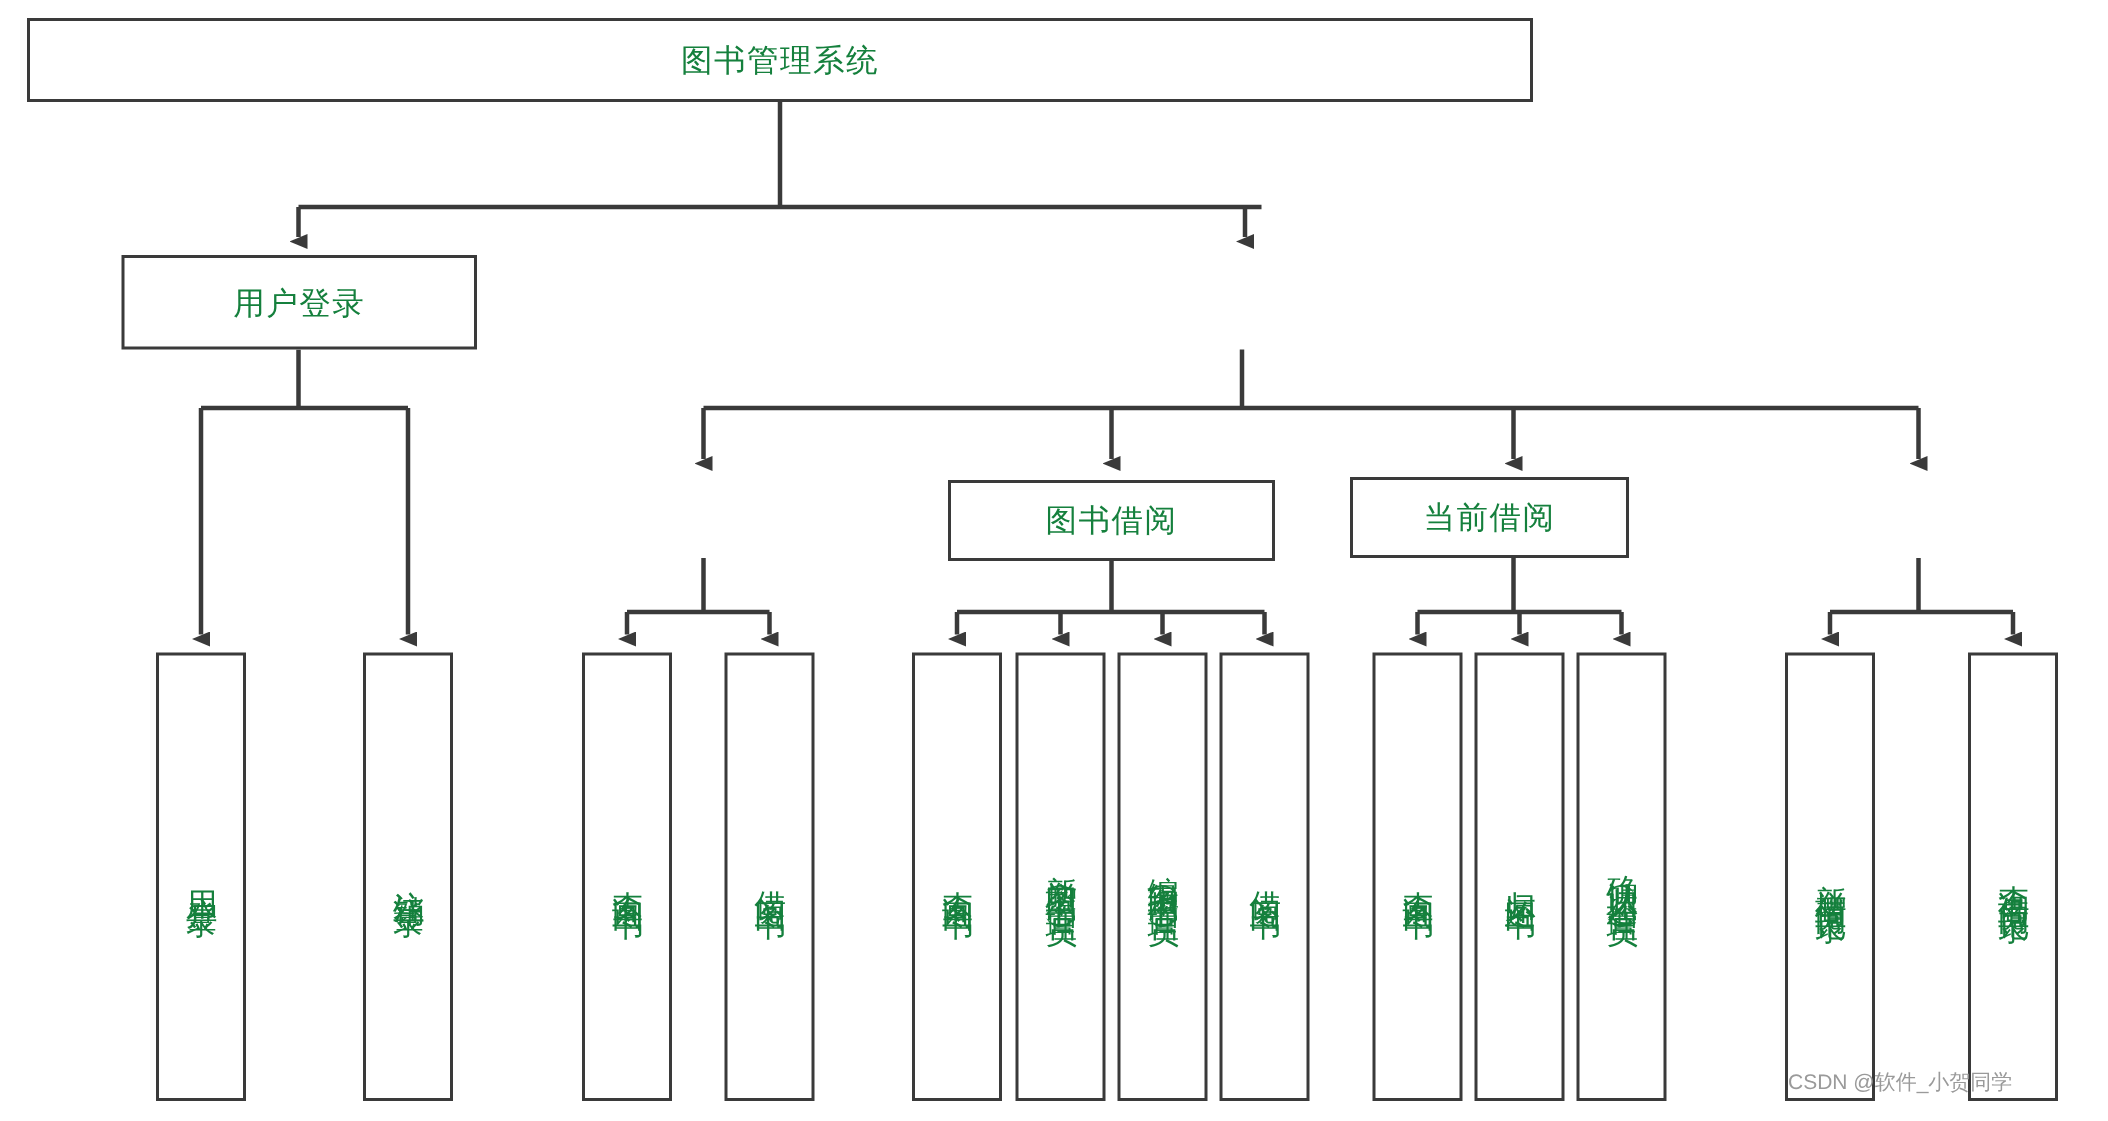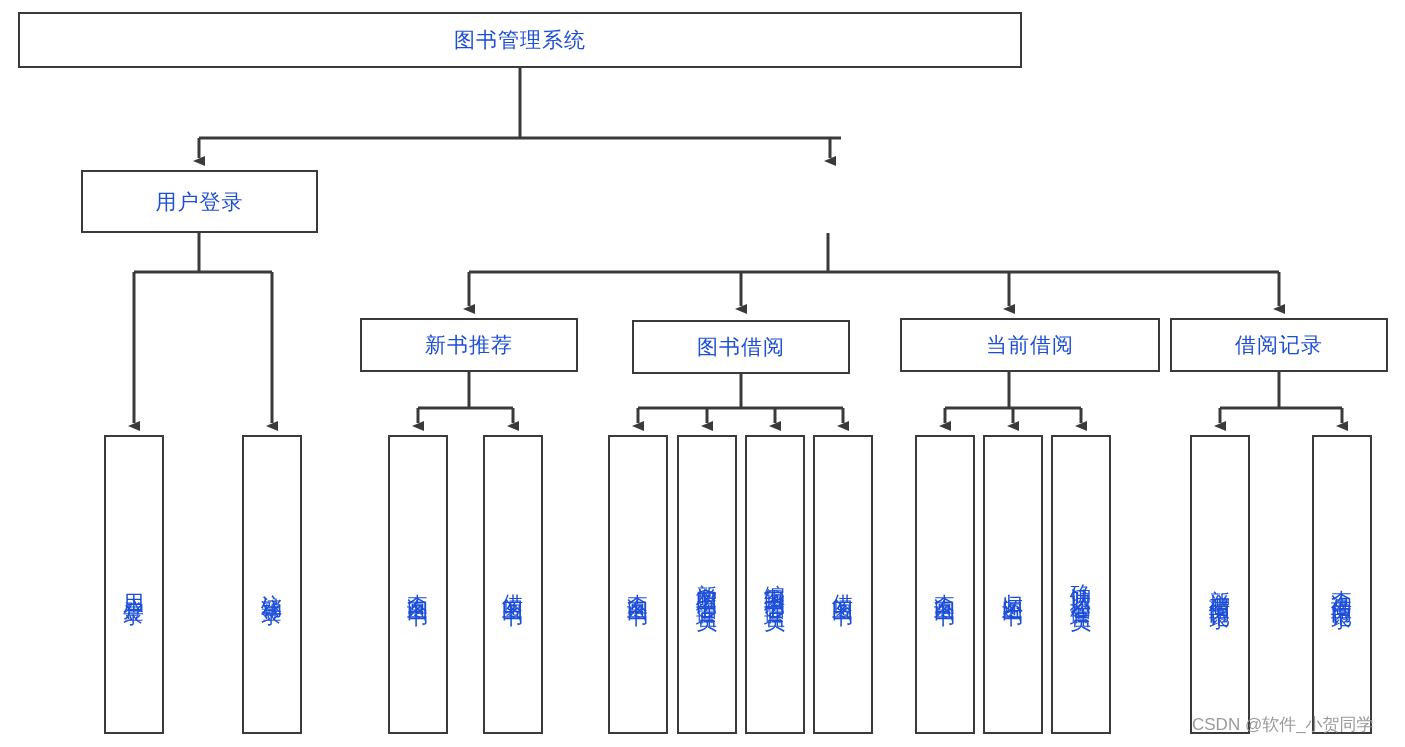--- a/index.html
+++ b/index.html
@@ -26,21 +26,21 @@
     pointer-events: none;
   }
   .node {
     position: absolute;
     box-sizing: border-box;
     background: #ffffff;
     border: 2px solid #3a3a3a;
     display: flex;
     align-items: center;
     justify-content: center;
-    color: #1d4ed8;
+    color: #15803d;
     z-index: 2;
   }
   .node.h {
     font-size: 21px;
     letter-spacing: 1px;
   }
   .node.v {
     font-size: 21px;
   }
   .node.v .vtext {
@@ -48,21 +48,21 @@
     text-orientation: upright;
     letter-spacing: 4px;
     line-height: 1;
     white-space: nowrap;
     display: block;
   }
   .watermark {
     position: absolute;
     left: 1192px;
     top: 713px;
-    font-size: 17px;
+    font-size: 14px;
     color: #9a9a9a;
     white-space: nowrap;
     z-index: 5;
     font-family: "Liberation Sans", "DejaVu Sans", sans-serif;
     text-align: right;
   }
 </style>
 </head>
 <body>
 
@@ -119,31 +119,25 @@
   </svg>
 
   <div class="node h" style="left:18px;  top:12px;  width:1004px; height:56px;">
       <span>图书管理系统</span>
     </div>
 
   <div class="node h" style="left:81px;  top:170px; width:237px; height:63px;">
       <span>用户登录</span>
     </div>
 
-  <div class="node h" style="left:360px; top:318px; width:218px; height:54px;">
-      <span>新书推荐</span>
-    </div>
   <div class="node h" style="left:632px; top:320px; width:218px; height:54px;">
       <span>图书借阅</span>
     </div>
-  <div class="node h" style="left:900px; top:318px; width:260px; height:54px;">
+  <div class="node h" style="left:900px; top:318px; width:186px; height:54px;">
       <span>当前借阅</span>
-    </div>
-  <div class="node h" style="left:1170px;top:318px; width:218px; height:54px;">
-      <span>借阅记录</span>
     </div>
 
   <div class="node v" style="left:104px; top:435px; width:60px; height:299px;">
       <span class="vtext">用户登录</span>
     </div>
   <div class="node v" style="left:242px; top:435px; width:60px; height:299px;">
       <span class="vtext">注销登录</span>
     </div>
 
   <div class="node v" style="left:388px; top:435px; width:60px; height:299px;">

